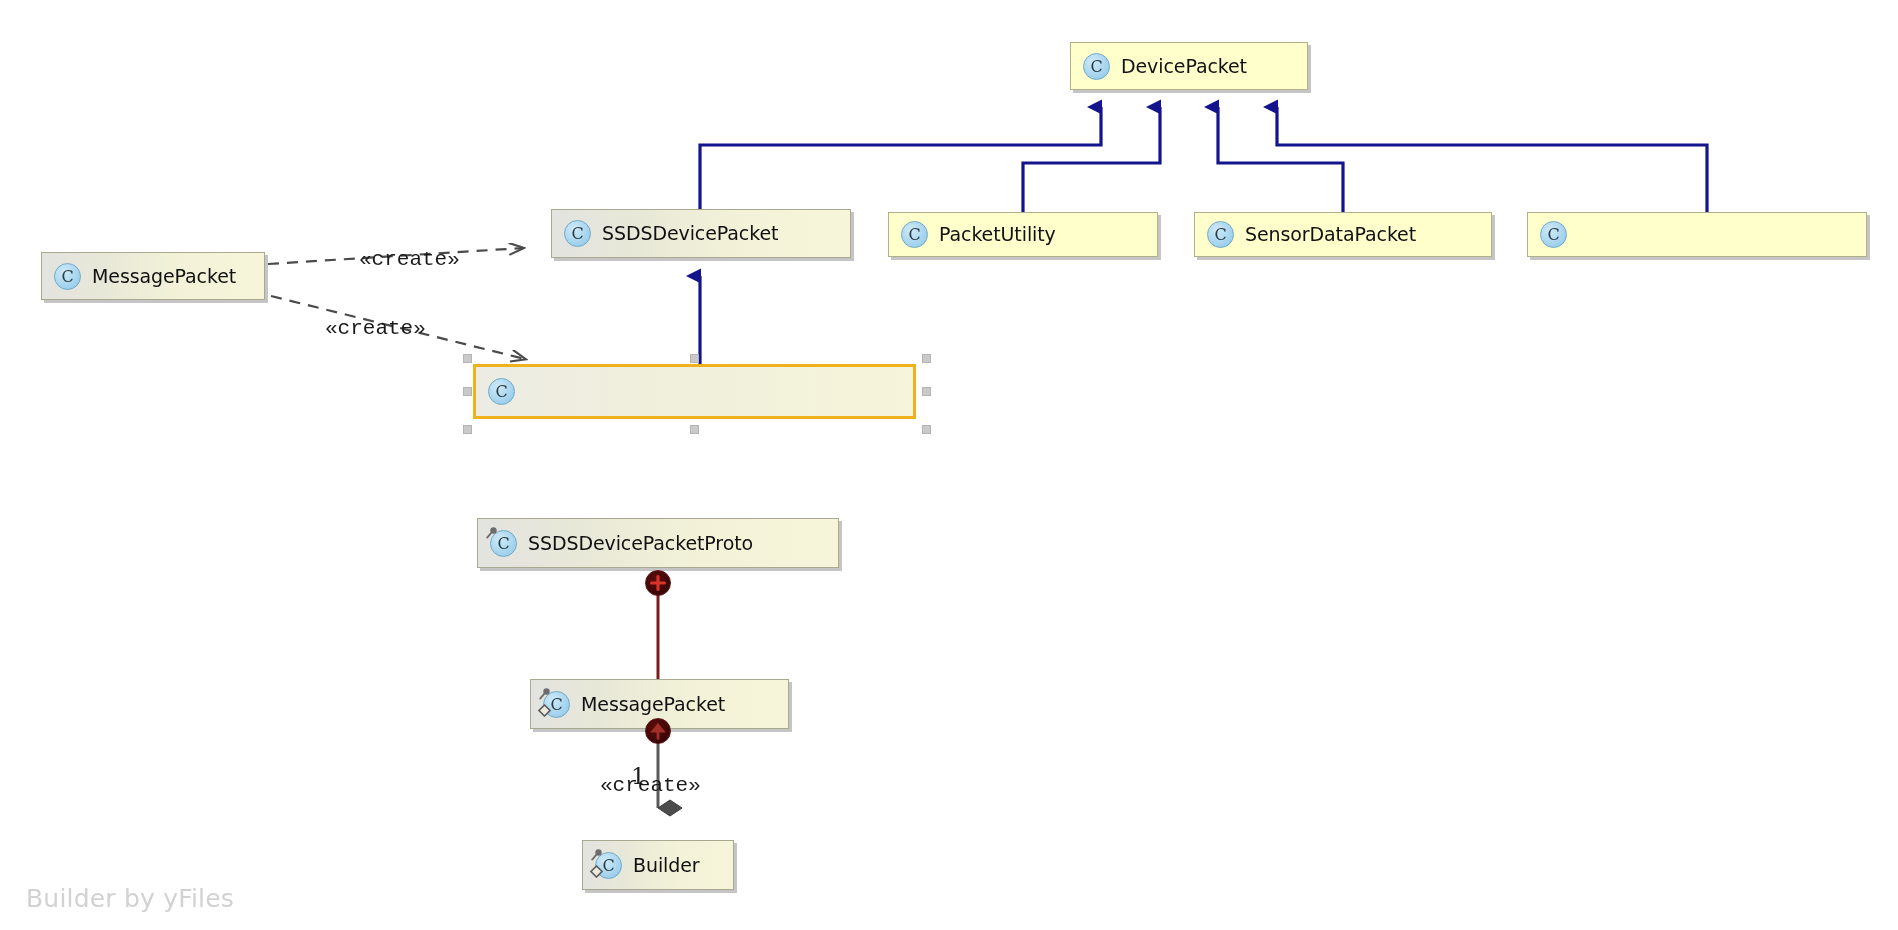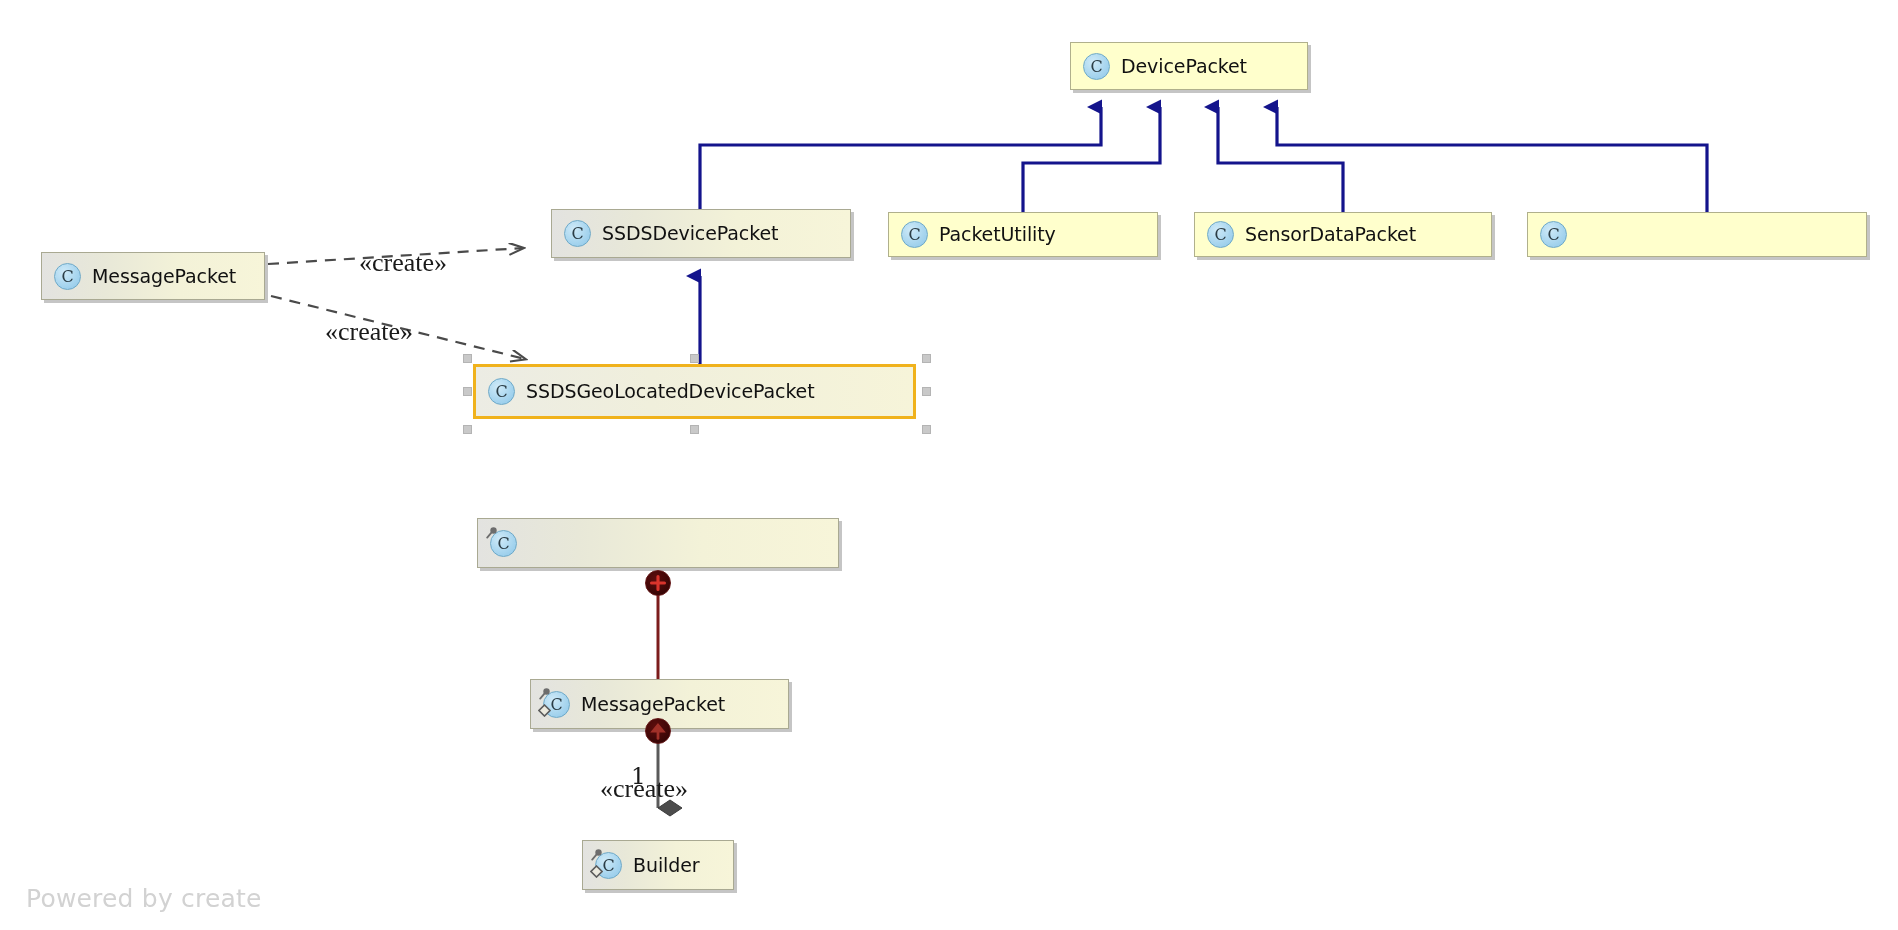--- a/index.html
+++ b/index.html
@@ -109,24 +109,24 @@
     width: 9px;
     height: 9px;
     background: #c9c9c9;
     border: 1px solid #b4b4b4;
     box-sizing: border-box;
   }
 
   
   .edge-label {
     position: absolute;
-    font-size: 26px;
+    font-size: 21px;
     color: #1a1a1a;
     white-space: nowrap;
-    font-family: Liberation Serif, serif;
+    font-family: Liberation Mono, monospace;
   }
   .mult-label {
     position: absolute;
     font-size: 23px;
     color: #1a1a1a;
     font-family: "DejaVu Serif", "Liberation Serif", serif;
   }
 
   
   .edge-btn {
@@ -251,41 +251,41 @@
         <span class="cletter">C</span>
     </span>
     <span class="label">MessagePacket</span>
   </div>
 
   <div class="node selected" style="left:473px; top:364px; width:443px; height:55px;">
     <span class="cicon">
       <span class="disc"></span>
         <span class="cletter">C</span>
     </span>
-    <span class="label">SSDSGeoLocatedDevicePacket</span>
   </div>
 
   <div class="handle" style="left:463px; top:354px;"></div>
   <div class="handle" style="left:690px; top:354px;"></div>
   <div class="handle" style="left:922px; top:354px;"></div>
   <div class="handle" style="left:463px; top:387px;"></div>
   <div class="handle" style="left:922px; top:387px;"></div>
   <div class="handle" style="left:463px; top:425px;"></div>
   <div class="handle" style="left:690px; top:425px;"></div>
   <div class="handle" style="left:922px; top:425px;"></div>
 
   <div class="node grad" style="left:477px; top:518px; width:362px; height:50px;">
     <span class="cicon">
       <span class="disc"></span>
         <span class="cletter">C</span>
       <svg class="pin" viewBox="0 0 12 12">
         <circle cx="7.5" cy="3.5" r="3.2" fill="#6d6d6d"></circle>
         <path d="M 5.4 5.6 L 1.2 10.6" stroke="#6d6d6d" stroke-width="1.8" stroke-linecap="round"></path>
       </svg>
     </span>
+    <span class="label">SSDSDevicePacketProto</span>
   </div>
 
   <div class="node grad" style="left:530px; top:679px; width:259px; height:50px;">
     <span class="cicon">
       <span class="disc"></span>
         <span class="cletter">C</span>
       <svg class="pin" viewBox="0 0 12 12">
         <circle cx="7.5" cy="3.5" r="3.2" fill="#6d6d6d"></circle>
         <path d="M 5.4 5.6 L 1.2 10.6" stroke="#6d6d6d" stroke-width="1.8" stroke-linecap="round"></path>
       </svg>
@@ -325,15 +325,15 @@
     </svg>
   </div>
 
   <div class="edge-btn" style="left:645px; top:718px;">
     <svg class="glyph" viewBox="0 0 26 26">
       <path d="M 13 5.5 L 20 14 L 6 14 Z" fill="#a03028" stroke="#a03028" stroke-width="1.4"></path>
       <path d="M 13 13 L 13 21" stroke="#a03028" stroke-width="3" stroke-linecap="round"></path>
     </svg>
   </div>
 
-  <div class="watermark">Powered by create</div>
+  <div class="watermark">Builder by yFiles</div>
 
 </div>
 
 </body></html>

